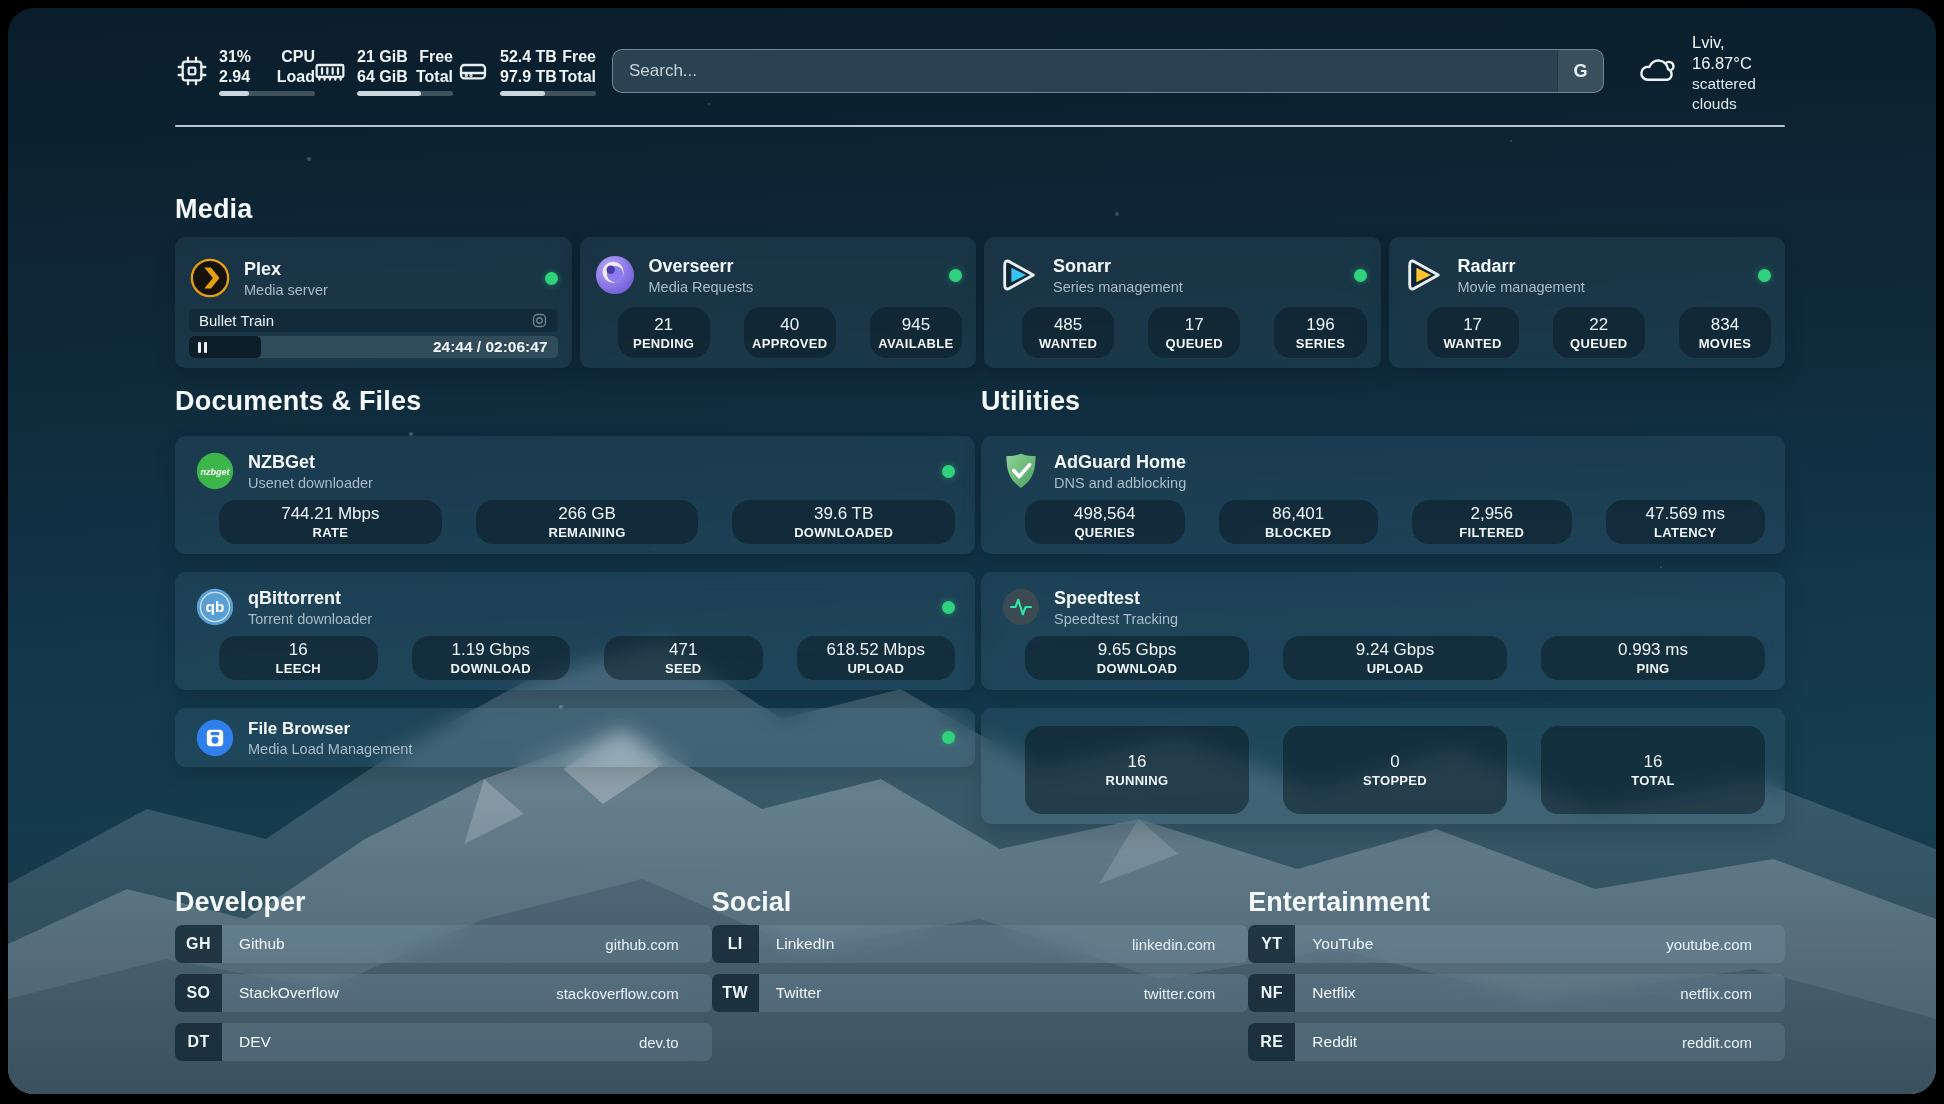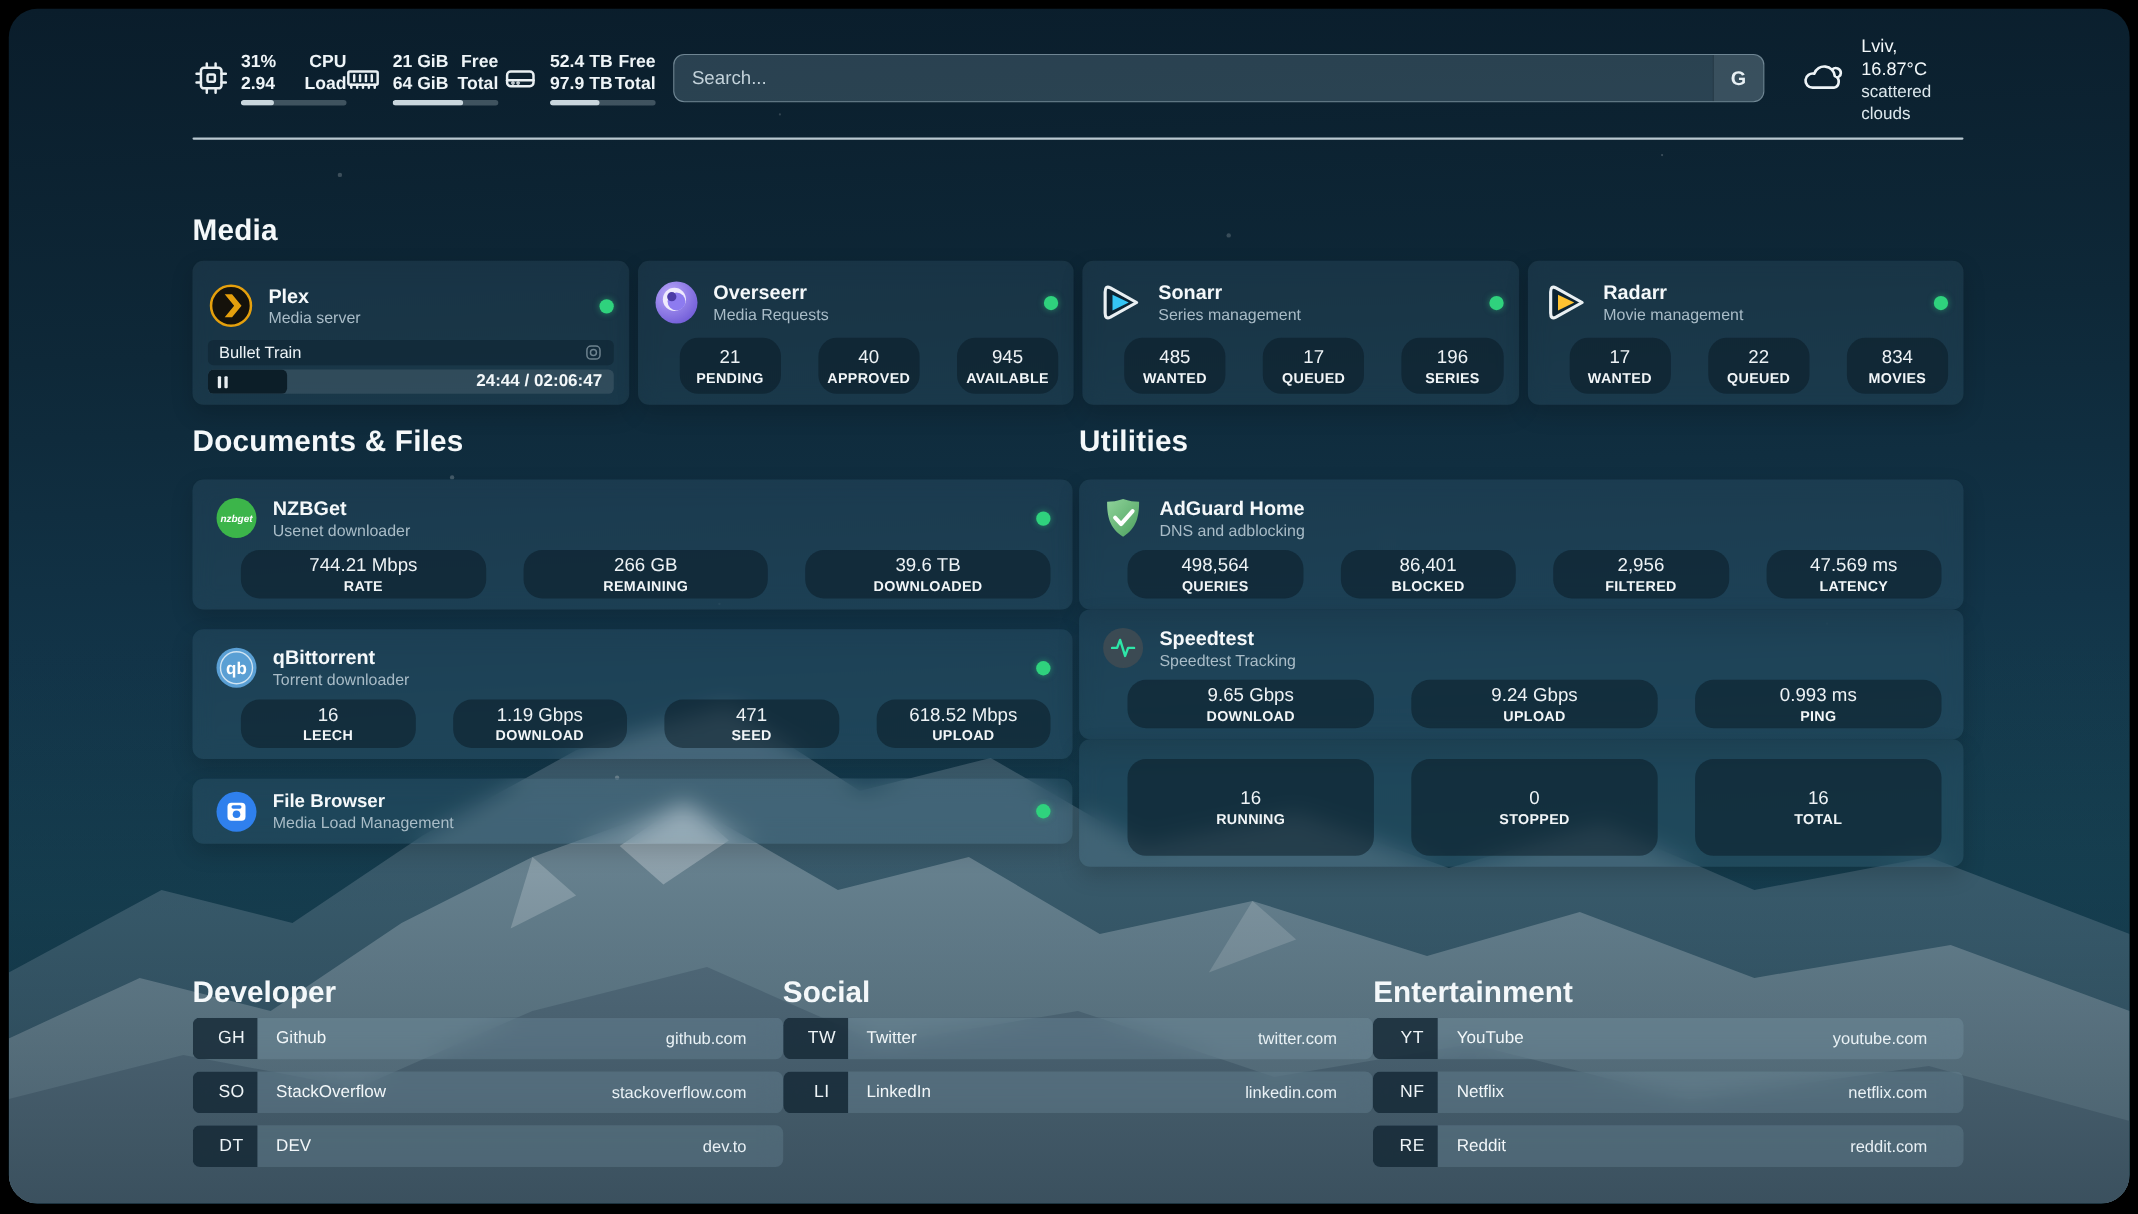--- a/index.html
+++ b/index.html
@@ -65,33 +65,33 @@
     padding:0 10px;font-size:15px;color:#eef4f7;margin-top:2px;}
   .media-row .row-icon{margin-left:auto;opacity:.65;display:flex;}
   .progress-row{position:relative;height:23px;border-radius:5px;background:rgba(255,255,255,.10);margin-top:4px;overflow:hidden;}
   .progress-fill{position:absolute;left:0;top:0;bottom:0;border-radius:5px;background:rgba(7,22,32,.85);}
   .pause{position:absolute;left:9px;top:6px;display:flex;gap:3px;}
   .pause i{display:block;width:2.8px;height:11px;background:#e9eff2;border-radius:1px;}
   .ptime{position:absolute;right:10px;top:1.5px;font-size:15.5px;font-weight:600;color:#f2f7f9;line-height:20px;}
 
   
   .col-left{position:absolute;top:428px;left:0;width:800px;display:flex;flex-direction:column;gap:18px;}
-  .col-right{position:absolute;top:428px;left:806px;width:804px;display:flex;flex-direction:column;}
+  .col-right{position:absolute;top:428px;left:806px;width:804px;display:flex;flex-direction:column;gap:18px;}
   .h-tall{height:118px;padding:12px 20px 10px;}
   .h-short{height:59px;padding:8px 20px;justify-content:center;}
   .h-short .svc-head{min-height:43px;}
 
   
   .bm-wrap{position:absolute;top:878px;left:0;width:100%;display:flex;}
   .bm-group{flex:1 1 0;min-width:0;}
   .bm-title{font-size:27px;font-weight:600;color:#f4f8fa;line-height:32px;margin-bottom:7px;}
   .bm-item{height:38px;display:flex;align-items:stretch;border-radius:7px;overflow:hidden;
     background:rgba(160,200,216,.16);backdrop-filter:blur(9px);margin-bottom:11px;}
   .bm-abbr{width:47px;flex:0 0 auto;background:rgba(9,27,40,.72);display:flex;align-items:center;justify-content:center;
-    font-size:16px;font-weight:400;color:#eef4f7;letter-spacing:.4px;padding-left:12px;}
+    font-size:16px;font-weight:700;color:#eef4f7;letter-spacing:.4px;}
   .bm-name{align-self:center;padding-left:17px;font-size:15.5px;color:#f2f7f9;white-space:nowrap;}
   .bm-url{margin-left:auto;align-self:center;padding-right:33px;font-size:15px;color:#e9f1f5;white-space:nowrap;}
 </style>
 </head>
 <body>
 
 <div class="screen">
 
   <svg class="mountains" viewBox="0 0 1944 460" preserveAspectRatio="none">
     <polygon fill="#9db3c0" opacity="0.35" points="0,250 140,175 260,205 380,125 520,48 660,8 780,85 900,55 1040,135 1180,105 1320,155 1460,115 1600,175 1760,145 1944,215 1944,460 0,460"></polygon>
@@ -529,29 +529,29 @@
         <div class="bm-item">
           <span class="bm-abbr">DT</span>
           <span class="bm-name">DEV</span>
           <span class="bm-url">dev.to</span>
         </div>
       </div>
 
       <div class="bm-group">
         <div class="bm-title">Social</div>
         <div class="bm-item">
+          <span class="bm-abbr">LI</span>
+          <span class="bm-name">LinkedIn</span>
+          <span class="bm-url">linkedin.com</span>
+        </div>
+        <div class="bm-item">
           <span class="bm-abbr">TW</span>
           <span class="bm-name">Twitter</span>
           <span class="bm-url">twitter.com</span>
         </div>
-        <div class="bm-item">
-          <span class="bm-abbr">LI</span>
-          <span class="bm-name">LinkedIn</span>
-          <span class="bm-url">linkedin.com</span>
-        </div>
       </div>
 
       <div class="bm-group">
         <div class="bm-title">Entertainment</div>
         <div class="bm-item">
           <span class="bm-abbr">YT</span>
           <span class="bm-name">YouTube</span>
           <span class="bm-url">youtube.com</span>
         </div>
         <div class="bm-item">

